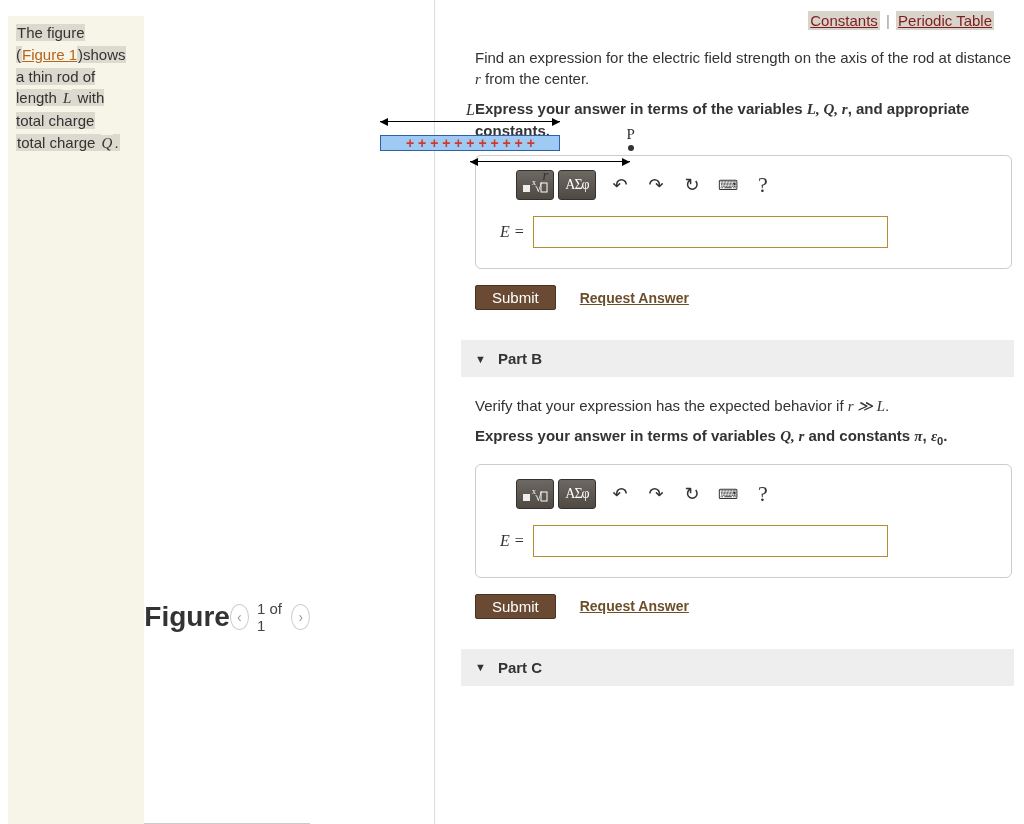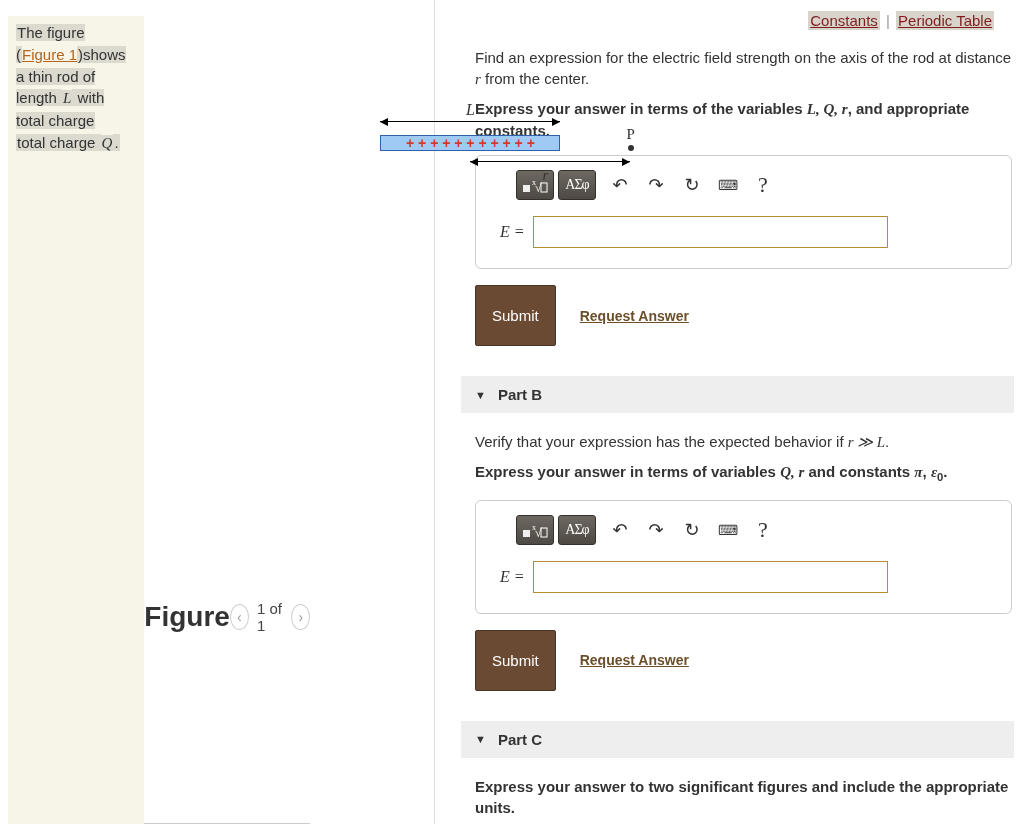--- a/index.html
+++ b/index.html
@@ -48,21 +48,21 @@
   .tb-grp { display: flex; gap: 4px; }
   .tb-btn { width: 38px; height: 30px; background: linear-gradient(#6d6862,#4e4a43); border: 1px solid #34312c; border-radius: 3px; display:flex; align-items:center; justify-content:center; color:#fff; font-size:14px; font-family: serif;}
   .tb-btn.greek { font-family: 'Times New Roman', serif; letter-spacing:-1px;}
   .tb-icon { width: 24px; display:flex; align-items:center; justify-content:center; color:#333; font-size:18px; }
   .tb-q { font-size: 22px; color:#333; font-family: serif; padding-left:6px;}
   .answer-line { display:flex; align-items:center; gap:8px; padding-left: 8px;}
   .answer-line .lhs { font-style: italic; font-family:'Times New Roman', serif; font-size: 16px;}
   .answer-input { flex:0 0 355px; height: 32px; border: 1px solid #b58c2e; background:#fff; }
 
   .action-row { display:flex; align-items:center; gap: 24px; margin-bottom: 30px; }
-  .submit-btn { background: #6b4a33; color:#fff; border: 1px solid #4b3322; padding: 21px 16px; font-size:15px; border-radius:2px;}
+  .submit-btn { background: #6b4a33; color:#fff; border: 1px solid #4b3322; padding: 3px 16px; font-size:15px; border-radius:2px;}
   .req-link { color:#6b4f2a; font-weight:bold; text-decoration: underline; font-size: 14px; }
 
   .part-hdr { background: #eeeeee; padding: 10px 14px; margin: 0 -2px 18px -14px; display:flex; align-items:center; gap:12px; font-weight:bold; font-size:15px;}
   .part-hdr .tri { font-size: 11px; color:#333; }
 
   .sub0 { font-size: 0.75em; vertical-align: sub; }
 </style>
 </head>
 <body>
 
@@ -176,17 +176,16 @@
         <button class="submit-btn">Submit</button>
         <a href="#" class="req-link">Request Answer</a>
       </div>
     </div>
 
     <div>
       <div class="part-hdr">
         <span class="tri">▼</span>
         <span>Part C</span>
       </div>
-      <p class="instr">Express your answer to two significant figures and include the appropriate units.</p>
     </div>
 
   </div>
 </div>
 
 </body></html>

